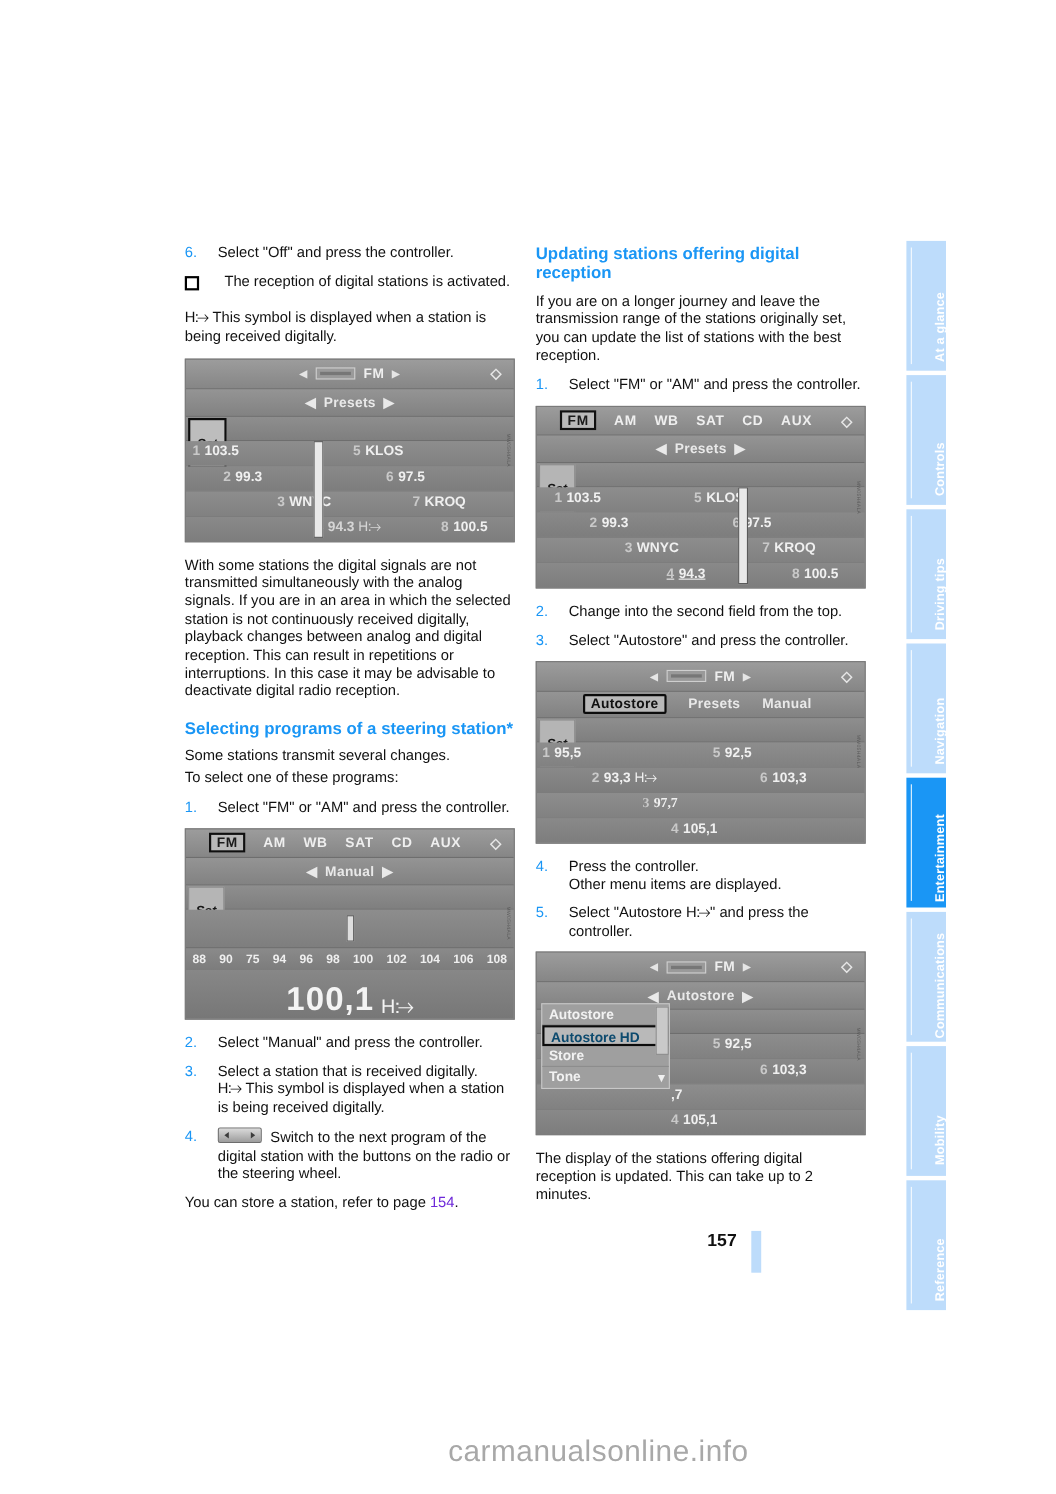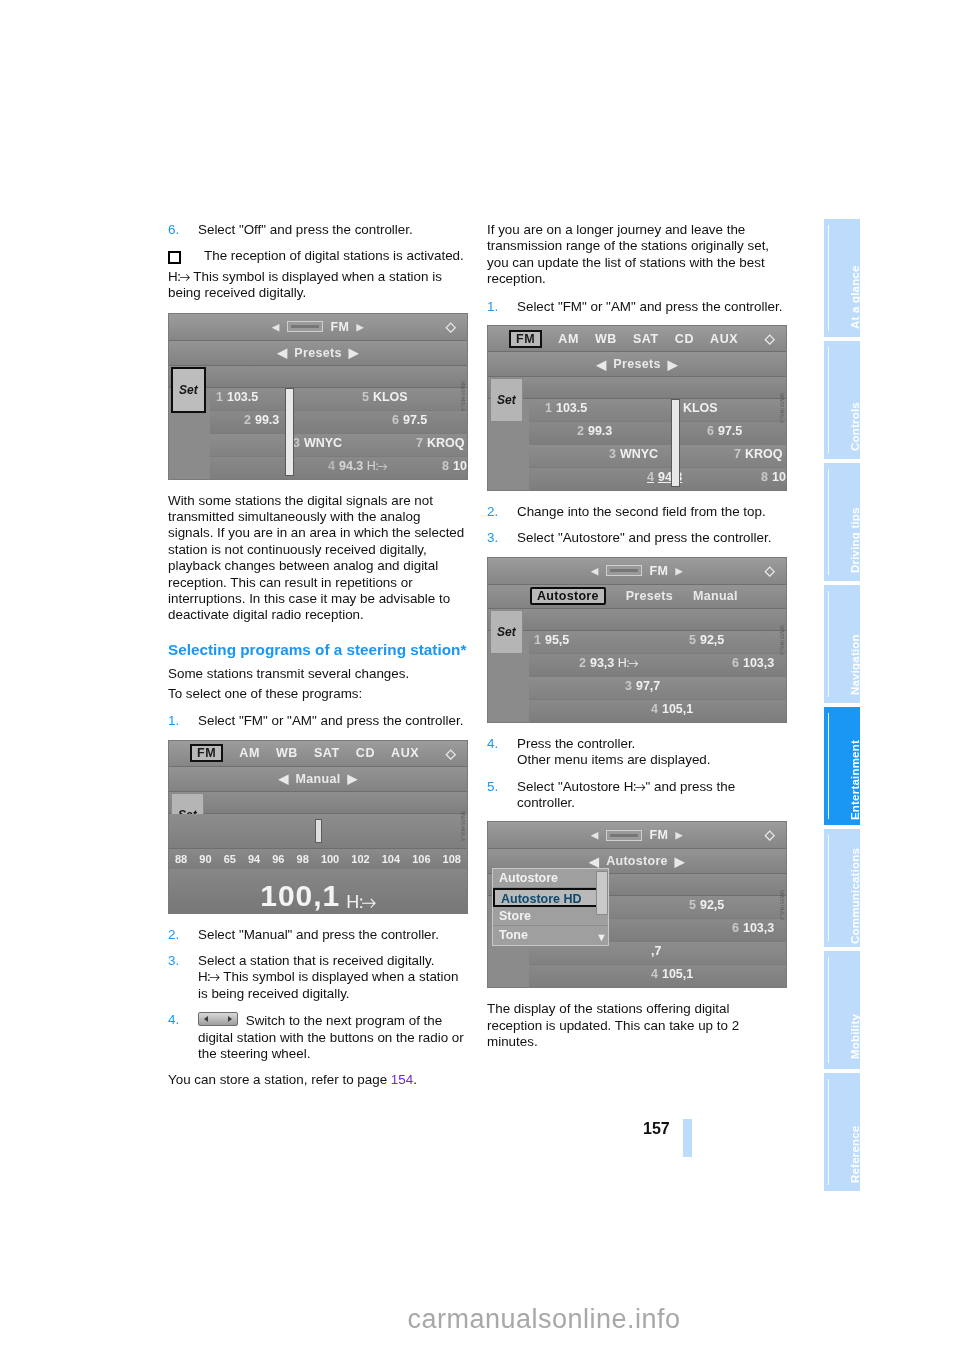--- a/index.html
+++ b/index.html
@@ -52,21 +52,21 @@
     padding-left:30px;
     margin:0 0 10px 0;
     font-size:13.4px;line-height:16.4px;color:#111;
   }
   .num-item > .n{
     position:absolute;left:0;top:0;
     color:#1a96f5;font-weight:normal;
     width:22px;text-align:left;
   }
   .bullet-item{
-    position:relative;padding-left:36px;margin:0 0 4px 0;
+    position:relative;padding-left:36px;margin:0 0 16px 0;
     font-size:13.4px;line-height:16.4px;color:#111;
   }
   .sq{
     position:absolute;left:0;top:3px;
     width:9px;height:9px;border:2px solid #000;background:#fff;
   }
   .hd{
     font-family:"Liberation Sans",sans-serif;
     font-weight:normal;letter-spacing:-.3px;white-space:nowrap;
   }
@@ -144,21 +144,21 @@
   .setrow{
     height:21px;background:linear-gradient(#8e8e8e,#7f7f7f);
     border-bottom:1px solid #6e6e6e;position:relative;
   }
   .setbox{
     position:absolute;left:2px;top:1px;
     font-size:12px;font-weight:bold;color:#161616;
     background:#b5b5b5;padding:14px 6px;border:1px solid #8a8a8a;font-style:italic;
   }
   .setbox.boxed{border:2px solid #0d0d0d;background:#bdbdbd;}
-  .presets{position:relative;padding-left:41px;}
+  .presets{position:relative;}
   .prow{
     height:22px;border-bottom:1px solid #7c7c7c;
     background:linear-gradient(#8d8d8d,#818181);
     position:relative;font-size:12.5px;font-weight:bold;color:#f0f0f0;
   }
   .prow:nth-child(even){background:linear-gradient(#898989,#7d7d7d);}
   .prow .l{position:absolute;top:2px;}
   .prow .r{position:absolute;top:2px;}
   .prow .idx{color:#c9c9c9;font-weight:bold;margin-right:4px;}
   .cursor{
@@ -338,21 +338,21 @@
       </div>
       <div class="setrow">
         <span class="setbox">Set</span>
       </div>
       <div class="tunebar">
         <span class="needle"></span>
       </div>
       <div class="scale">
         <span>88</span>
         <span>90</span>
-        <span>65</span>
+        <span>75</span>
         <span>94</span>
         <span>96</span>
         <span>98</span>
         <span>100</span>
         <span>102</span>
         <span>104</span>
         <span>106</span>
         <span>108</span>
       </div>
       <div class="bigfreq">
@@ -378,20 +378,21 @@
       <span class="n">4.</span>
       <span class="rockerbtn"></span>
       <span>Switch to the next program of the digital station with the buttons on the radio or the steering wheel.</span>
     </div>
 
     <p><span>You can store a station, refer to page </span><span class="pagelink">154</span><span>.</span></p>
   </div>
 
   <div class="col col-right">
 
+    <h2 class="first">Updating stations offering digital reception</h2>
 
     <p>If you are on a longer journey and leave the transmission range of the stations originally set, you can update the list of stations with the best reception.</p>
 
     <div class="num-item">
       <span class="n">1.</span>
       <span>Select "FM" or "AM" and press the controller.</span>
     </div>
 
     <div class="shot">
       <div class="src-tabs">
@@ -461,21 +462,21 @@
       <div class="presets">
         <div class="prow">
           <span class="l" style="left:5px;"><span class="idx">1</span><span>95,5</span></span>
           <span class="r" style="left:160px;"><span class="idx">5</span><span>92,5</span></span>
         </div>
         <div class="prow">
           <span class="l" style="left:50px;"><span class="idx">2</span><span>93,3</span> <span class="hd">H⧴</span></span>
           <span class="r" style="left:203px;"><span class="idx">6</span><span>103,3</span></span>
         </div>
         <div class="prow">
-          <span class="l" style="left:96px;"><span class="idx">3</span><span>97,7</span></span>
+          <span class="l" style="left:96px;font-family:Liberation Serif, serif;"><span class="idx">3</span><span>97,7</span></span>
         </div>
         <div class="prow" style="border-bottom:none;">
           <span class="l" style="left:122px;"><span class="idx">4</span><span>105,1</span></span>
         </div>
       </div>
       <div class="caption">MW05H4ALA</div>
     </div>
 
     <div class="num-item">
       <span class="n">4.</span>

